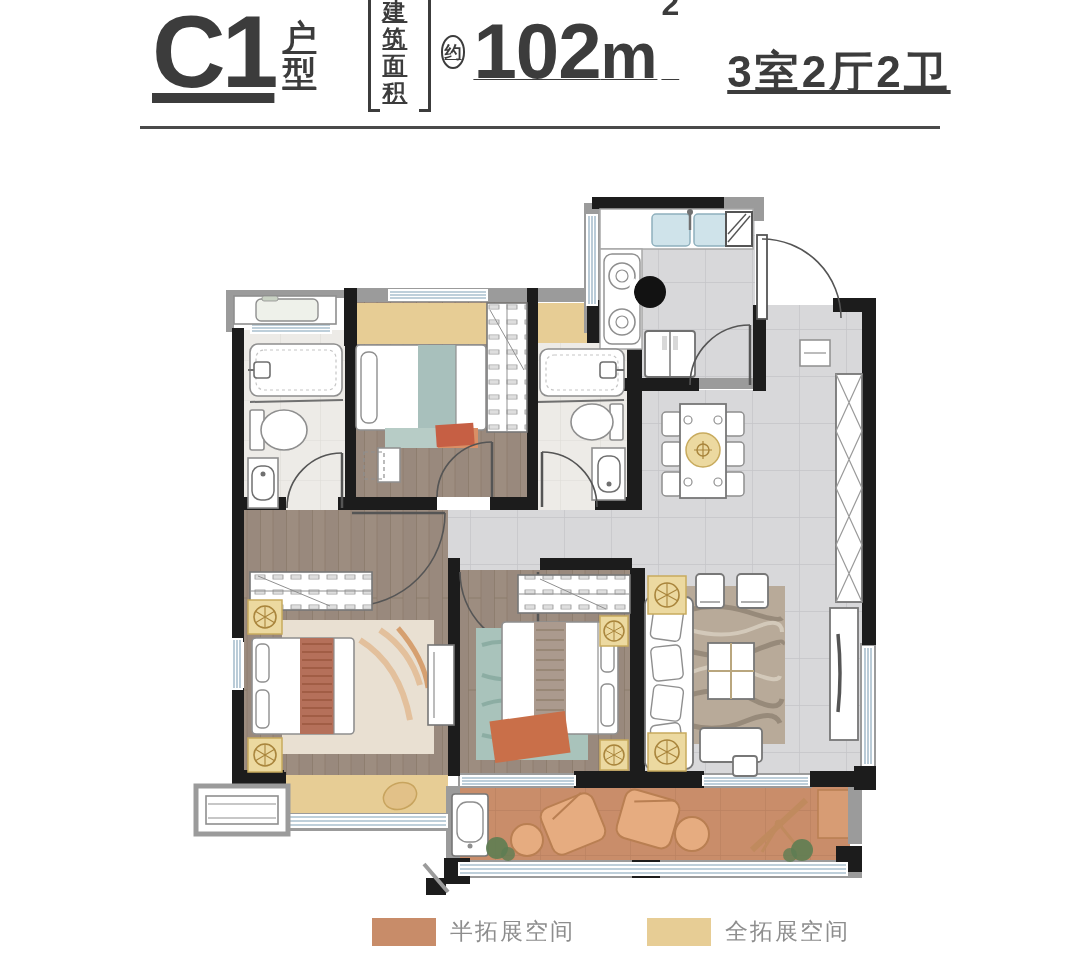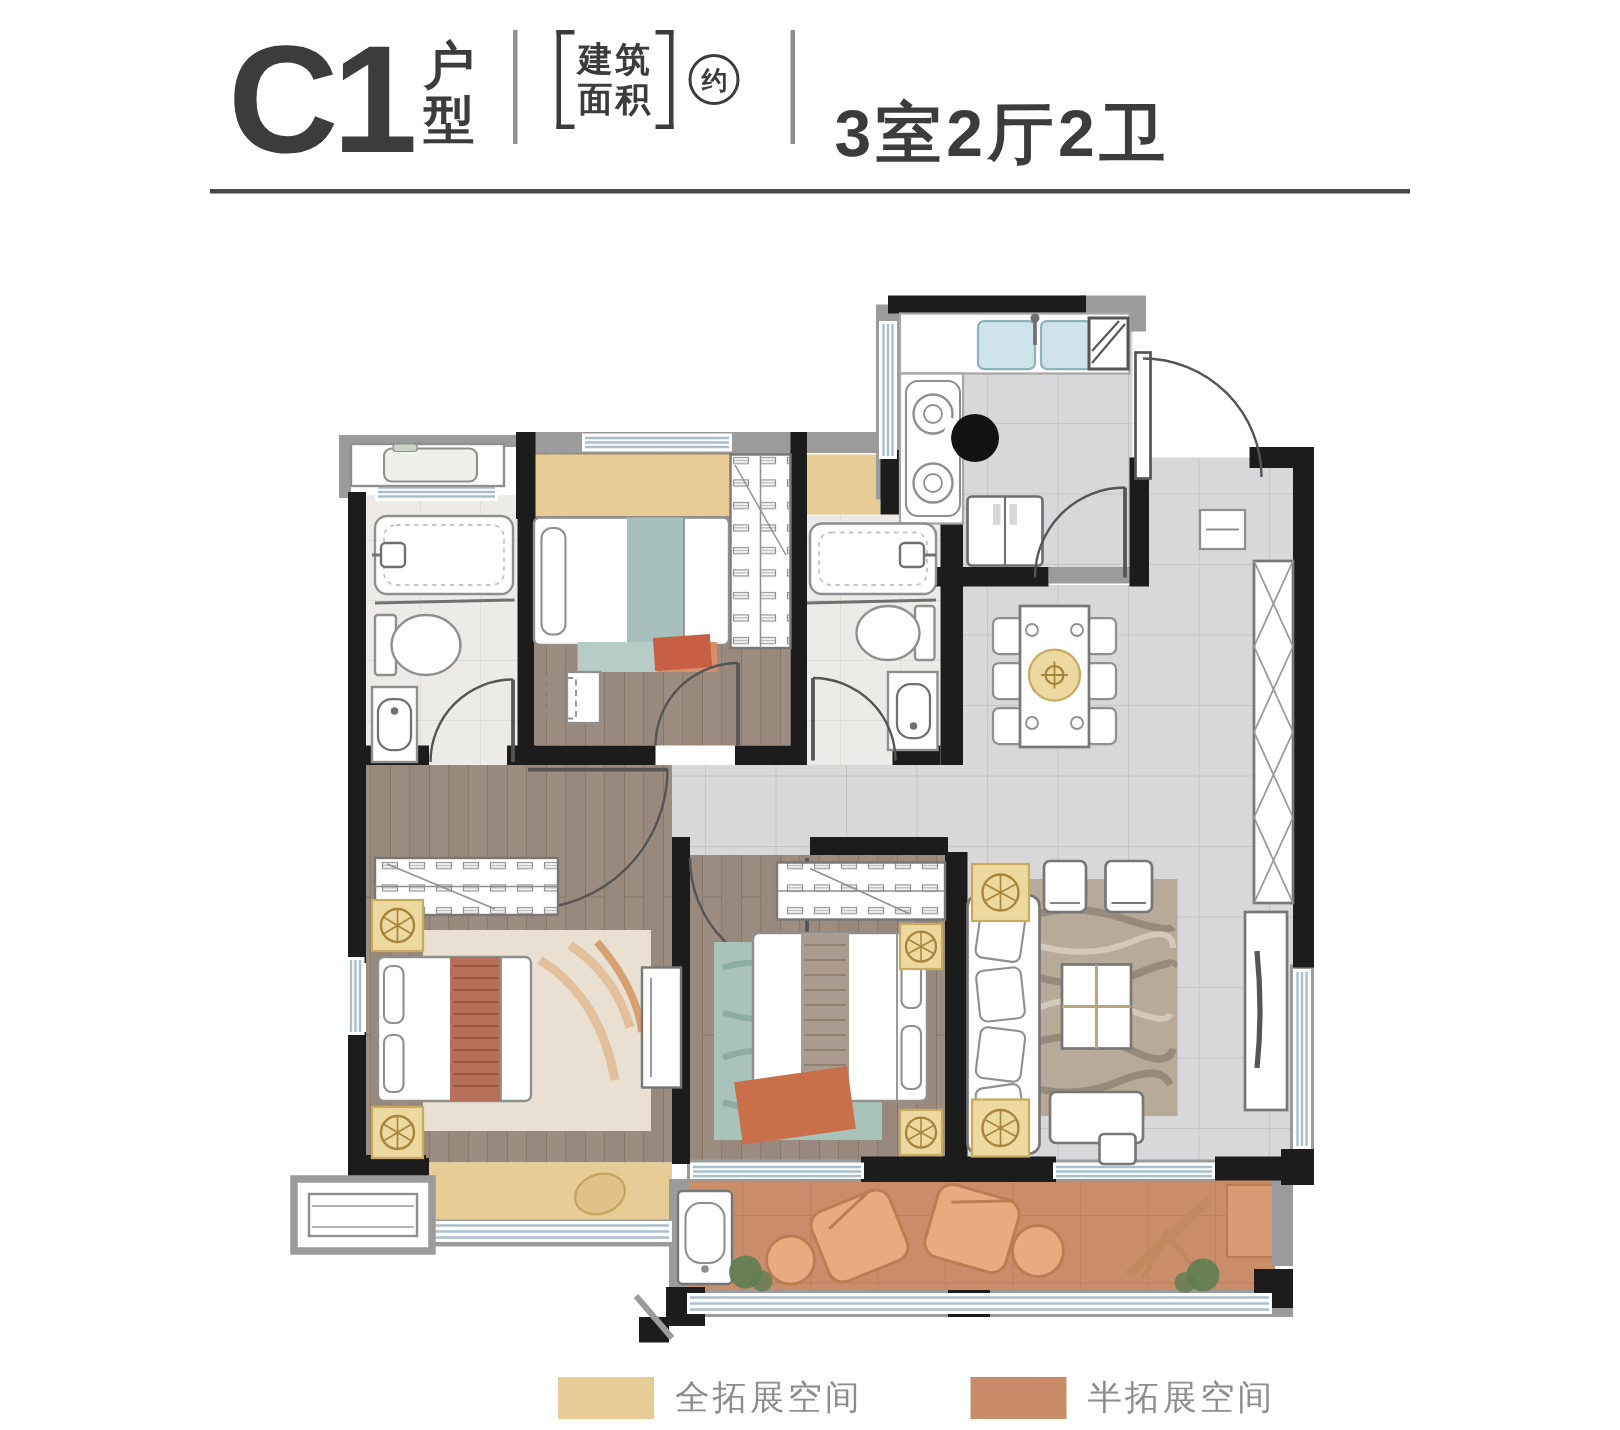--- a/index.html
+++ b/index.html
@@ -1,21 +1,21 @@
 <!DOCTYPE html>
 <html><head>
 <meta charset="utf-8">
 <style>
   html,body{margin:0;padding:0;background:#ffffff;}
   body{width:1080px;height:953px;position:relative;overflow:hidden;
        font-family:"Liberation Sans","DejaVu Sans",sans-serif;color:#3c3c3c;}
 
   
-  .header{position:absolute;left:152px;top:20px;width:790px;height:104px;
-          display:flex;align-items:flex-start;}
+  .header{position:absolute;left:152px;top:0;width:790px;height:104px;
+          display:flex;align-items:center;text-decoration:underline;}
   .c1wrap{display:flex;align-items:flex-end;}
   .c1{font-size:102px;font-weight:900;line-height:92px;letter-spacing:-4px;}
   .hx{display:flex;flex-direction:column;margin-left:8px;margin-top:6px;}
   .hx span{font-size:34px;font-weight:700;line-height:36px;}
   .vdiv{width:3px;height:76px;background:#8f8f8f;margin:0 26px;}
   .area-block{display:flex;align-items:center;}
   .bracket{position:relative;padding:6px 14px;display:flex;flex-direction:column;}
   .bracket::before,.bracket::after{content:"";position:absolute;top:0;bottom:0;width:9px;
      border:3px solid #3c3c3c;}
   .bracket::before{left:0;border-right:none;}
@@ -47,20 +47,23 @@
     <span>户</span>
     <span>型</span>
   </div>
   <div class="vdiv"></div>
   <div class="area-block">
     <div class="bracket">
       <span>建筑</span>
       <span>面积</span>
     </div>
     <div class="approx">约</div>
+    <div>
+      <span class="bignum">102</span><span class="bigunit">m</span><span class="sup2">2</span>
+    </div>
   </div>
   <div class="vdiv"></div>
   <div class="rooms">3室2厅2卫</div>
 </div>
 <div class="rule"></div>
 
 <svg width="1080" height="953" viewBox="0 0 1080 953" style="position:absolute;left:0;top:0;">
   <defs>
     <pattern id="wood" width="26" height="92" patternUnits="userSpaceOnUse">
       <rect width="26" height="92" fill="#9d8d80"></rect>
@@ -521,20 +524,20 @@
       <circle cx="497" cy="848" r="11" opacity="0.9"></circle>
       <circle cx="508" cy="854" r="7" opacity="0.8"></circle>
       <circle cx="802" cy="850" r="11" opacity="0.9"></circle>
       <circle cx="790" cy="855" r="7" opacity="0.8"></circle>
     </g>
   </g>
 </svg>
 
 <div class="legend">
   <div class="legend-item">
+    <div class="swatch" style="background: rgb(200, 140, 105);"></div>
+    <span class="legend-label">半拓展空间</span>
+  </div>
+  <div class="legend-item">
     <div class="swatch" style="background: rgb(231, 205, 149);"></div>
     <span class="legend-label">全拓展空间</span>
   </div>
-  <div class="legend-item">
-    <div class="swatch" style="background: rgb(200, 140, 105);"></div>
-    <span class="legend-label">半拓展空间</span>
-  </div>
 </div>
 
 </body></html>

